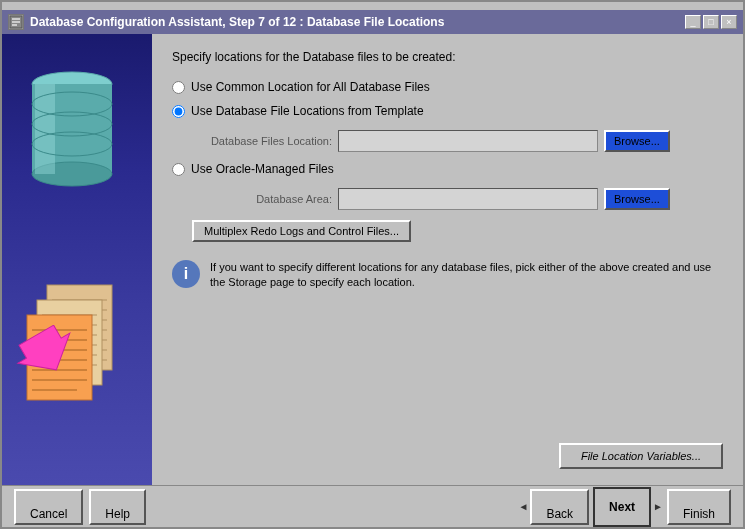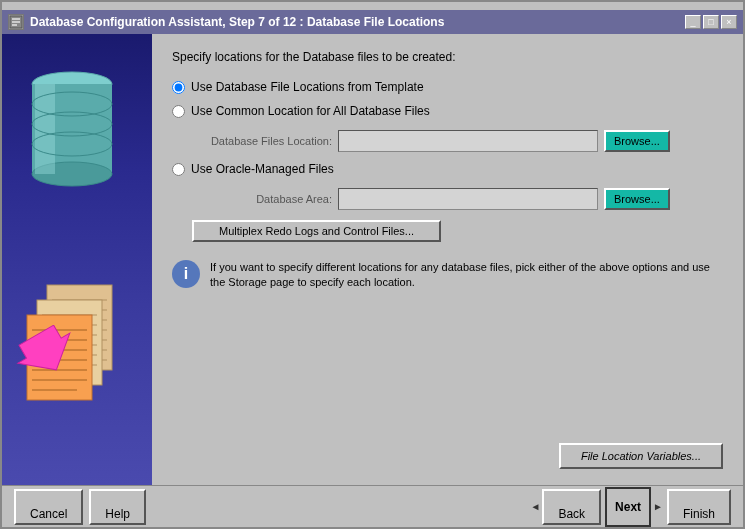--- a/index.html
+++ b/index.html
@@ -149,35 +149,35 @@
       border: 1px solid #888;
       border-top-color: #555;
       border-left-color: #555;
       padding: 2px 4px;
       font-size: 11px;
     }
 
     .browse-btn {
       height: 22px;
       padding: 0 8px;
-      background: #14b8a6;
+      background: #1d4ed8;
       border: 2px solid;
       border-top-color: #fff;
       border-left-color: #fff;
       border-right-color: #555;
       border-bottom-color: #555;
       font-size: 11px;
       cursor: pointer;
       text-align: right;
     }
 
     .multiplex-btn {
       margin-left: 20px;
       height: 22px;
-      padding: 0 25px;
+      padding: 0 10px;
       background: #c0c0c0;
       border: 2px solid;
       border-top-color: #fff;
       border-left-color: #fff;
       border-right-color: #555;
       border-bottom-color: #555;
       font-size: 11px;
       cursor: pointer;
     }
 
@@ -248,21 +248,21 @@
       border-bottom-color: #555;
       font-size: 12px;
       cursor: pointer;
     }
 
     .btn-next {
       background: #c0c0c0;
       border: 2px solid #333;
       font-weight: bold;
       height: 40px;
-      padding: 0 8px;
+      padding: 0 14px;
       font-size: 12px;
       cursor: pointer;
     }
 
     .arrow-left {
       font-size: 10px;
       color: #333;
     }
     .arrow-right {
       font-size: 10px;
@@ -374,27 +374,27 @@
 
       <svg class="arrow-svg" width="70" height="60" viewBox="0 0 70 60">
         <polygon points="60,10 60,25 70,25 40,50 10,25 20,25 20,10" fill="#ff40c0" stroke="#cc20a0" stroke-width="1" transform="rotate(-30, 35, 30)"></polygon>
       </svg>
     </div>
 
     <div class="right-panel">
       <p class="instruction-text">Specify locations for the Database files to be created:</p>
 
       <div class="radio-option">
+        <input type="radio" name="db-location" id="radio-common" style="">
+        <label class="radio-label" for="radio-common">Use Common Location for All Database Files</label>
+      </div>
+
+      <div class="radio-option">
         <input type="radio" name="db-location" id="radio-template" checked="" style="">
         <label class="radio-label" for="radio-template">Use Database File Locations from Template</label>
-      </div>
-
-      <div class="radio-option">
-        <input type="radio" name="db-location" id="radio-common" style="">
-        <label class="radio-label" for="radio-common">Use Common Location for All Database Files</label>
       </div>
 
       <div class="field-row">
         <span class="field-label">Database Files Location:</span>
         <input type="text" class="field-input" style="">
         <button class="browse-btn">Browse...</button>
       </div>
 
       <div class="radio-option">
         <input type="radio" name="db-location" id="radio-oracle" style="">
@@ -406,21 +406,21 @@
         <input type="text" class="field-input" style="">
         <button class="browse-btn">Browse...</button>
       </div>
 
       <div>
         <button class="multiplex-btn">Multiplex Redo Logs and Control Files...</button>
       </div>
 
       <div class="info-box">
         <div class="info-icon">i</div>
-        <span class="info-text">If you want to specify different locations for any database files, pick either of the above options and use the Storage page to specify each location.</span>
+        <span class="info-text">If you want to specify different locations for any database files, pick either of the above created and use the Storage page to specify each location.</span>
       </div>
 
       <div style="display:flex; justify-content:flex-end; margin-top: auto; padding-top: 10px;">
         <button class="file-location-btn">File Location Variables...</button>
       </div>
     </div>
   </div>
 
   <div class="bottom-bar">
     <div class="bottom-left">

